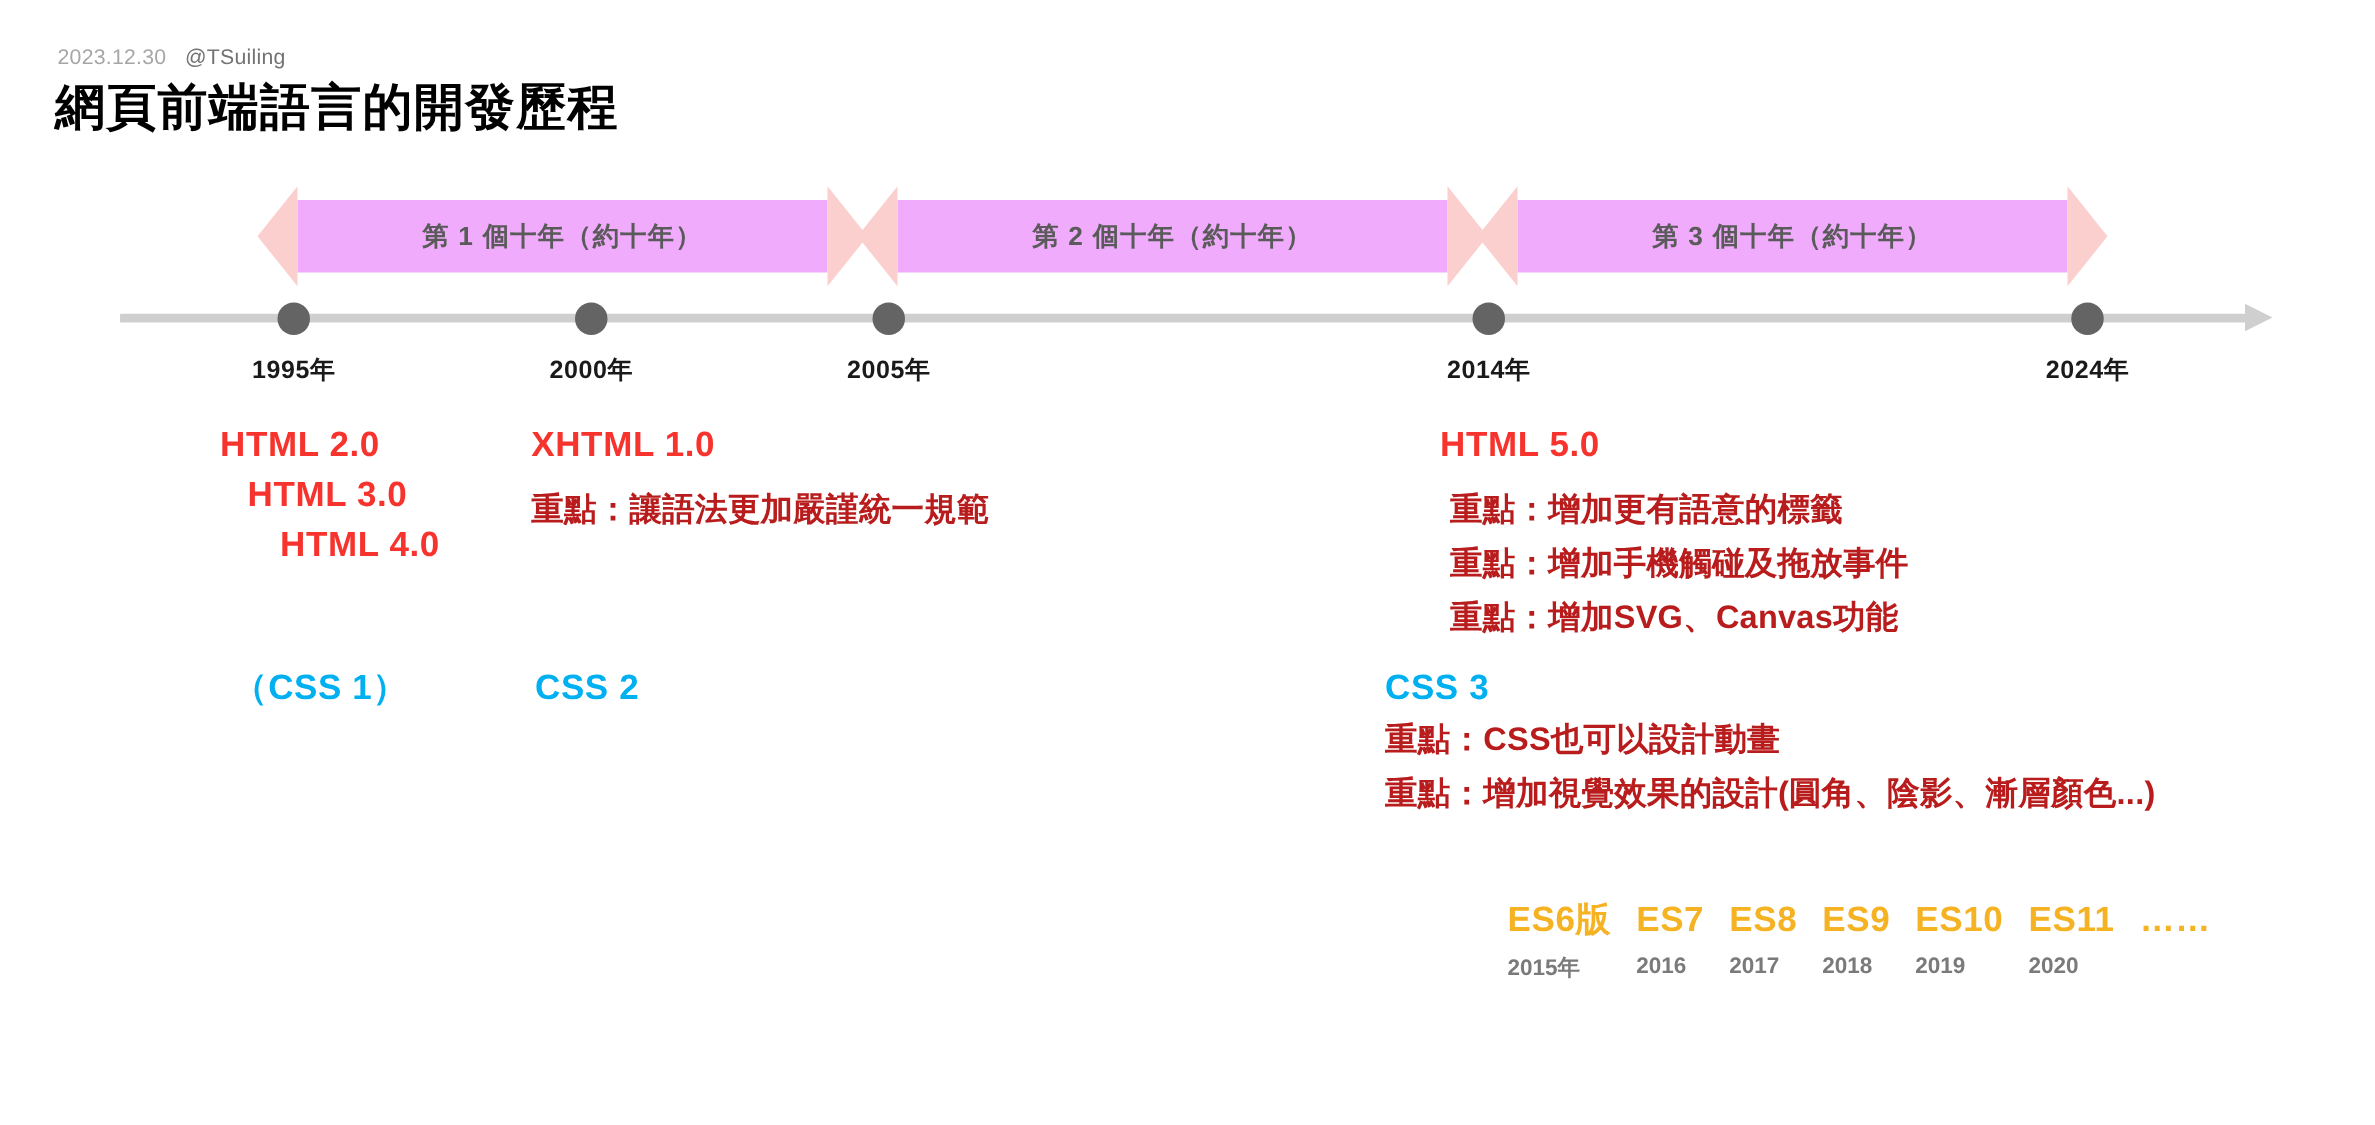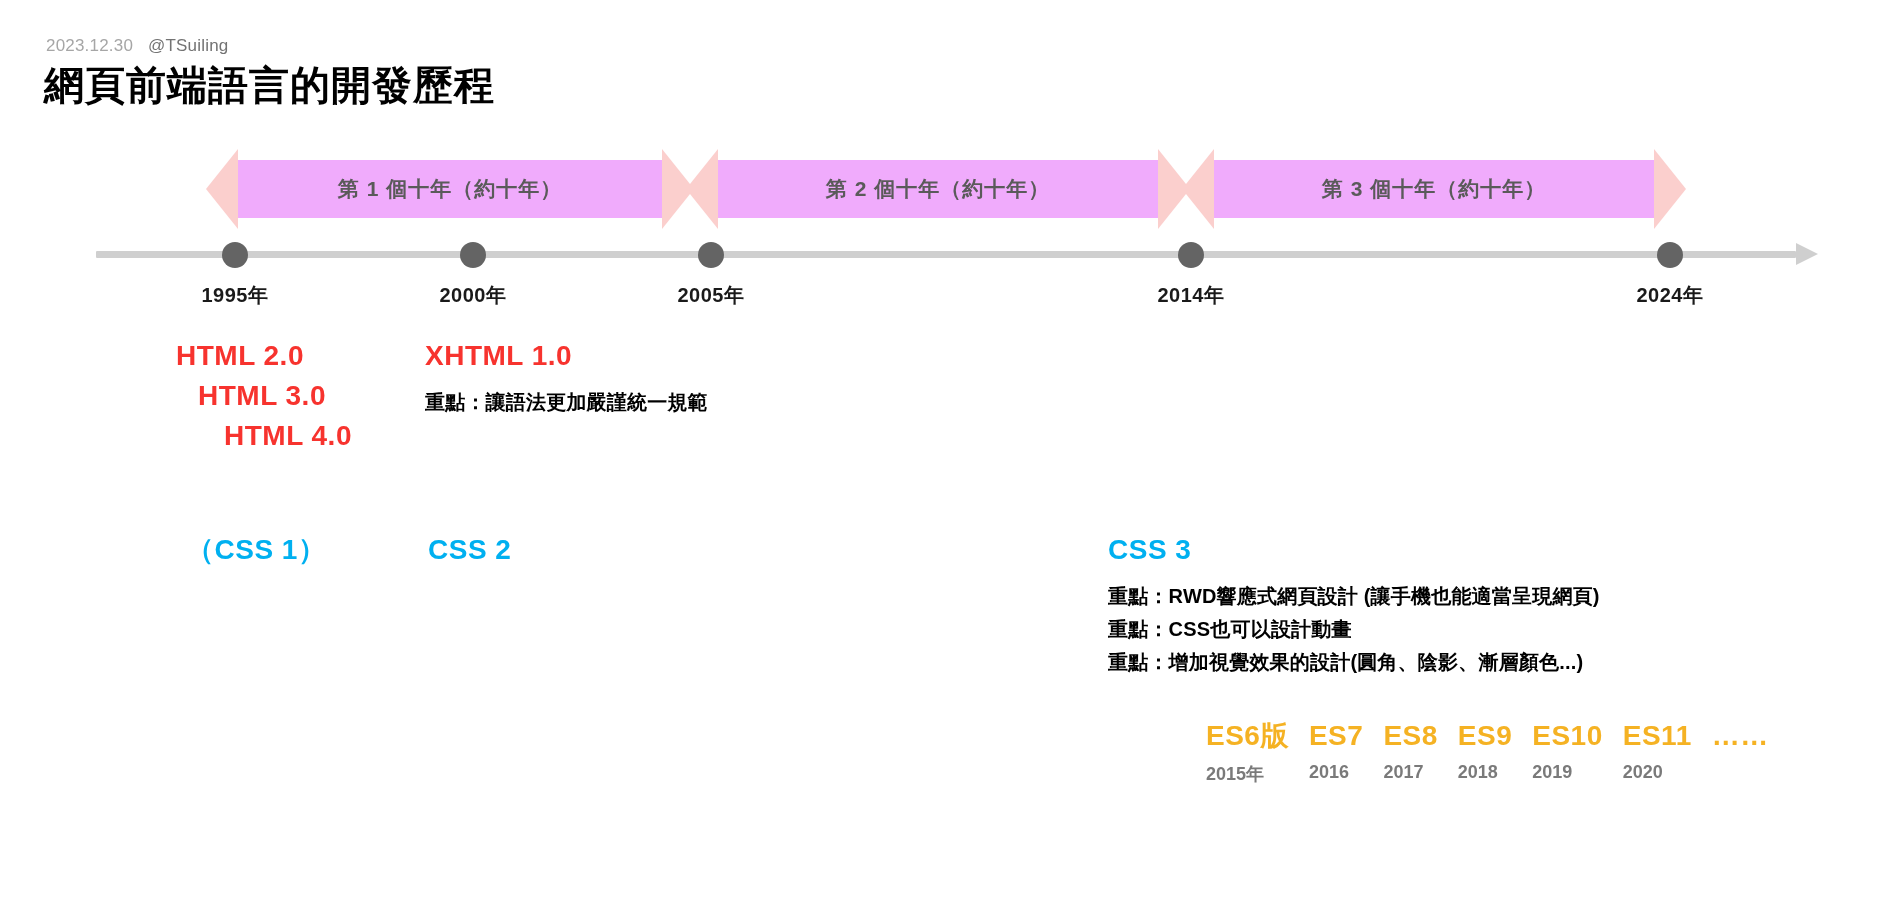--- a/index.html
+++ b/index.html
@@ -143,23 +143,23 @@
     font-weight: bold;
     letter-spacing: .5px;
     white-space: nowrap;
     line-height: 1.42;
   }
   .head.red   { color: #f7332e; }
   .head.blue  { color: #00b0f0; }
   .head.amber { color: #f5b223; }
 
   .note {
-    font-size: 20px;
-    font-weight: bold;
-    color: #000000;
+    font-size: 26px;
+    font-weight: bold;
+    color: #b91c1c;
     line-height: 1.65;
     white-space: nowrap;
     letter-spacing: .2px;
   }
   .note-sm {
     font-size: 18px;
     font-weight: bold;
     color: #7a7a7a;
     line-height: 1.6;
     white-space: nowrap;
@@ -241,30 +241,35 @@
     <span class="head red r0">HTML 2.0</span>
     <span class="head red r1">HTML 3.0</span>
     <span class="head red r2">HTML 4.0</span>
   </div>
 
   <div class="block" style="left:425px; top:336px;">
     <div class="head red">XHTML 1.0</div>
     <div class="note" style="margin-top:10px;">重點：讓語法更加嚴謹統一規範</div>
   </div>
 
+  <div class="block" style="left:1152px; top:336px;">
+    <div class="head red">HTML 5.0</div>
+    <div class="note" style="margin-top:10px; margin-left:8px;">重點：增加更有語意的標籤</div>
+    <div class="note" style="margin-left:8px;">重點：增加手機觸碰及拖放事件</div>
+    <div class="note" style="margin-left:8px;">重點：增加SVG、Canvas功能</div>
+  </div>
 
   <div class="block" style="left:186px; top:530px;">
     <div class="head blue">（CSS 1）</div>
   </div>
   <div class="block" style="left:428px; top:530px;">
     <div class="head blue">CSS 2</div>
   </div>
   <div class="block" style="left:1108px; top:530px;">
     <div class="head blue">CSS 3</div>
-    <div class="note" style="margin-top:10px;">重點：RWD響應式網頁設計 (讓手機也能適當呈現網頁)</div>
     <div class="note">重點：CSS也可以設計動畫</div>
     <div class="note">重點：增加視覺效果的設計(圓角、陰影、漸層顏色...)</div>
   </div>
 
 
   <div class="es-grid" style="left:1206px; top:718px; gap:20px;">
     <div class="es-col">
       <span class="es-name">ES6版</span>
       <span class="es-year">2015年</span>
     </div>

